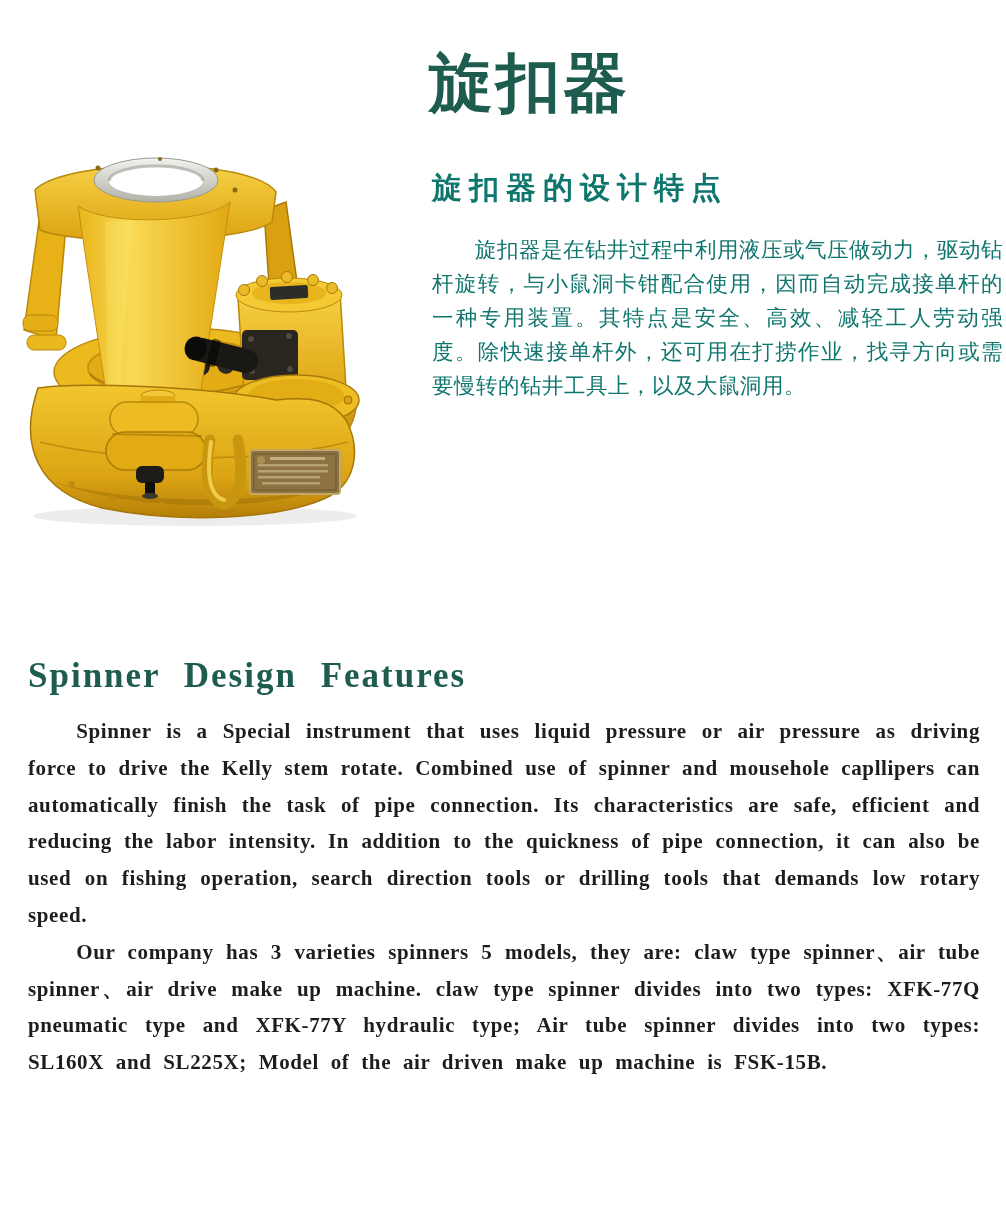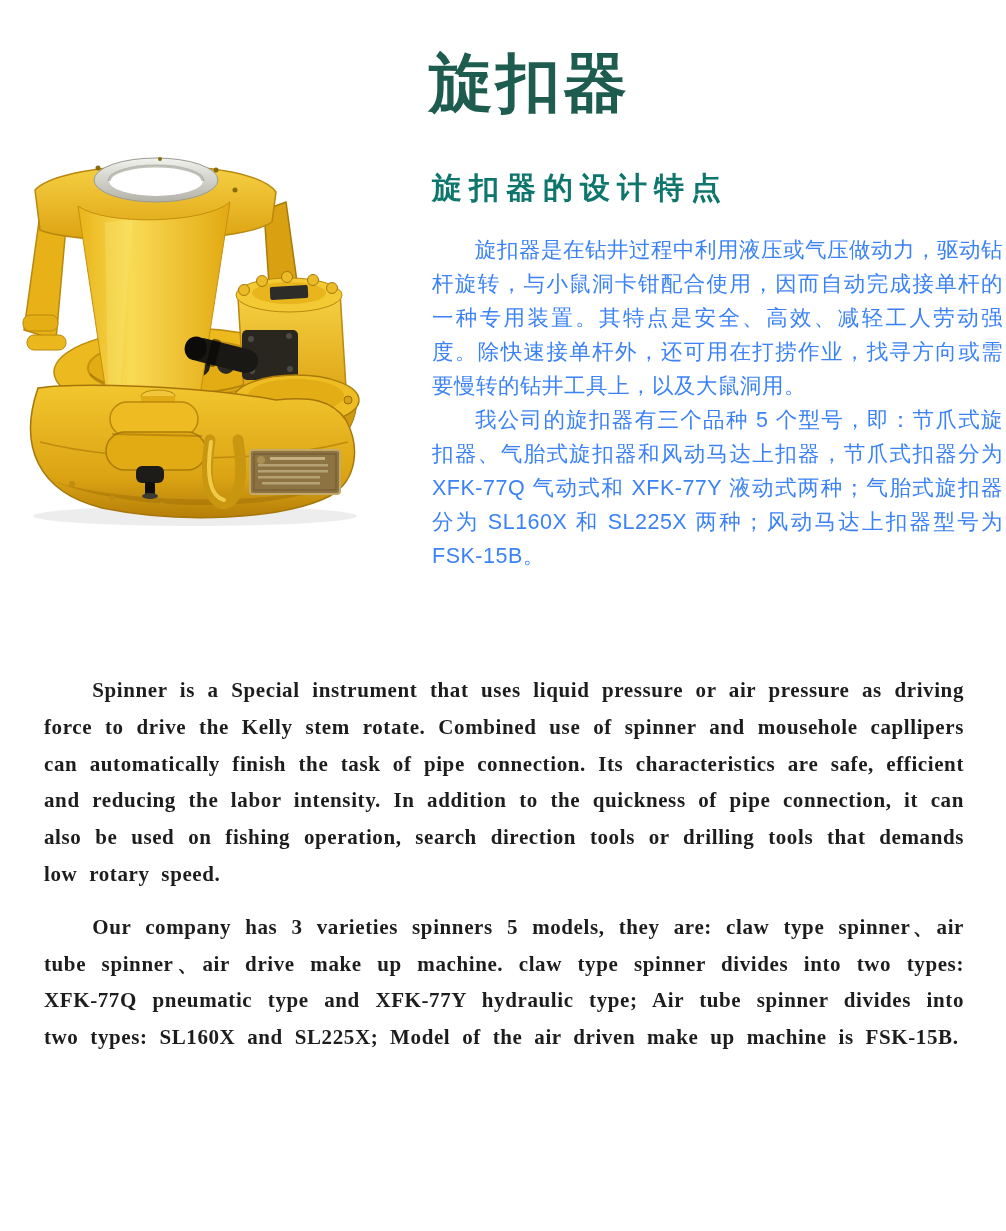--- a/index.html
+++ b/index.html
@@ -61,42 +61,42 @@
     font-size:30px;
     letter-spacing:7px;
     color:#0f766e;
   }
   .zh-section p{
     margin:0;
     font-family:"Liberation Sans", sans-serif;
     font-size:21.5px;
     line-height:34px;
     letter-spacing:0.5px;
-    color:#3b82f6;
+    color:#0f766e;
     text-align:justify;
     text-indent:2em;
   }
   
   .en-section{
     position:absolute;
     left:28px;
     top:656px;
     width:952px;
   }
   .en-section h2{
     margin:0 0 17px 0;
     font-family:"Liberation Serif", serif;
     font-weight:bold;
     font-size:35px;
     letter-spacing:2px;
     word-spacing:13px;
     color:#1e5c4f;
   }
   .en-section p{
-    margin:16px;
+    margin:0;
     font-family:"Liberation Serif", serif;
     font-weight:bold;
     font-size:21px;
     line-height:36.8px;
     letter-spacing:0.6px;
     word-spacing:6px;
     color:#1d1d1d;
     text-align:justify;
     text-indent:2.3em;
   }
@@ -242,21 +242,21 @@
         <rect x="126" y="316" width="28" height="17" rx="6" fill="#1d1c19"></rect>
         <rect x="135" y="332" width="10" height="13" rx="2" fill="#0e0e0c"></rect>
         <ellipse cx="140" cy="346" rx="8" ry="3" fill="#3a3a35"></ellipse>
       </g>
     </svg>
   </figure>
 
   <section class="zh-section">
     <h2>旋扣器的设计特点</h2>
     <p>旋扣器是在钻井过程中利用液压或气压做动力，驱动钻杆旋转，与小鼠洞卡钳配合使用，因而自动完成接单杆的一种专用装置。其特点是安全、高效、减轻工人劳动强度。除快速接单杆外，还可用在打捞作业，找寻方向或需要慢转的钻井工具上，以及大鼠洞用。</p>
-    <p>我公司的旋扣器有三个品种 5 个型号，即：节爪式旋扣器、气胎式旋扣器和风动马达上扣器，节爪式扣器分为 XFK-77Q 气动式和 XFK-77Y 液动式两种；气胎式旋扣器分为 SL160X 和 SL225X 两种；风动马达上扣器型号为 FSK-15B。</p>
   </section>
 
   <section class="en-section">
+    <h2>Spinner Design Features</h2>
     <p>Spinner is a Special instrument that uses liquid pressure or air pressure as driving force to drive the Kelly stem rotate. Combined use of spinner and mousehole capllipers can automatically finish the task of pipe connection. Its characteristics are safe, efficient and reducing the labor intensity. In addition to the quickness of pipe connection, it can also be used on fishing operation, search direction tools or drilling tools that demands low rotary speed.</p>
     <p>Our company has 3 varieties spinners 5 models, they are: claw type spinner、air tube spinner、air drive make up machine. claw type spinner divides into two types: XFK-77Q pneumatic type and XFK-77Y hydraulic type; Air tube spinner divides into two types: SL160X and SL225X; Model of the air driven make up machine is FSK-15B.</p>
   </section>
 
 </div>
 
 </body></html>

